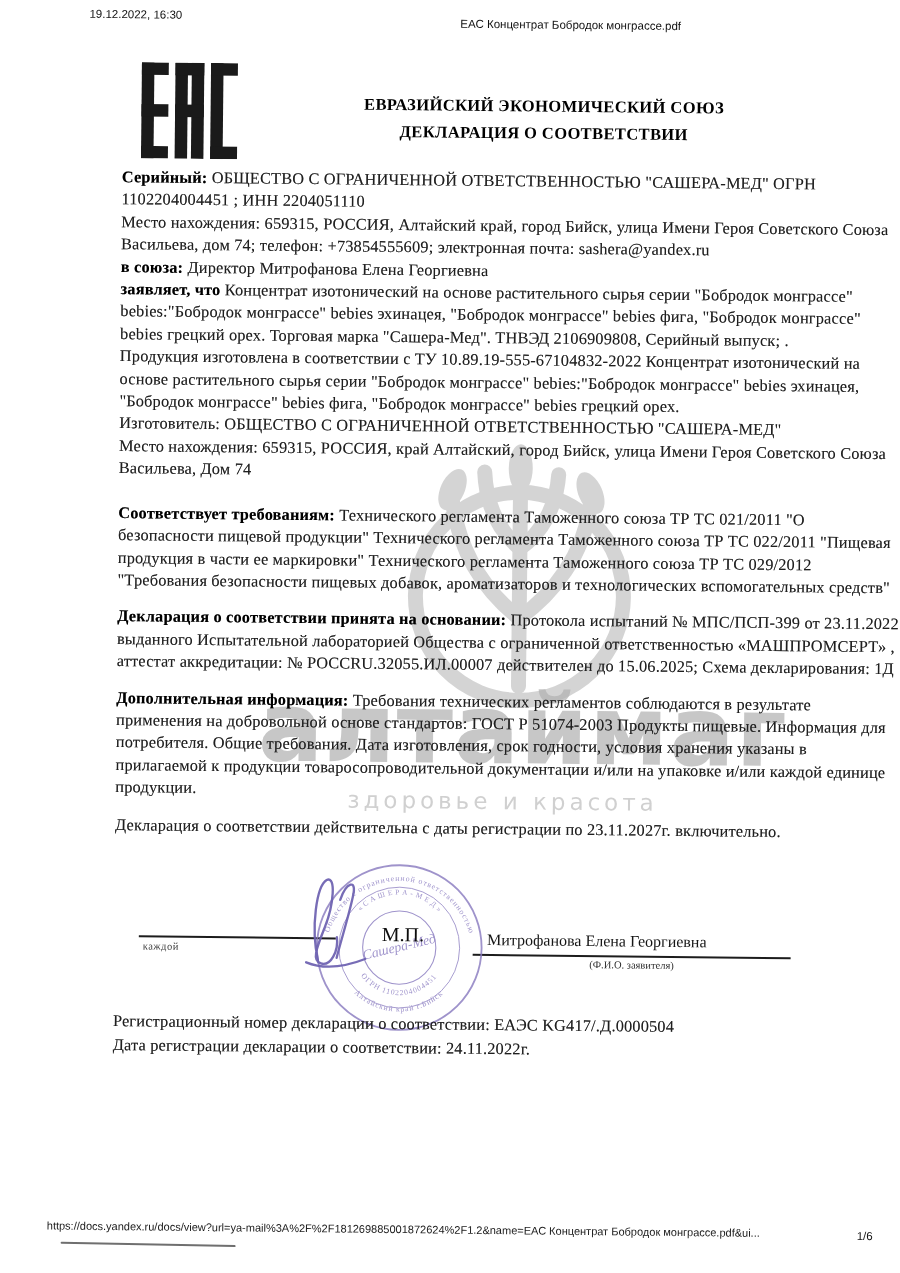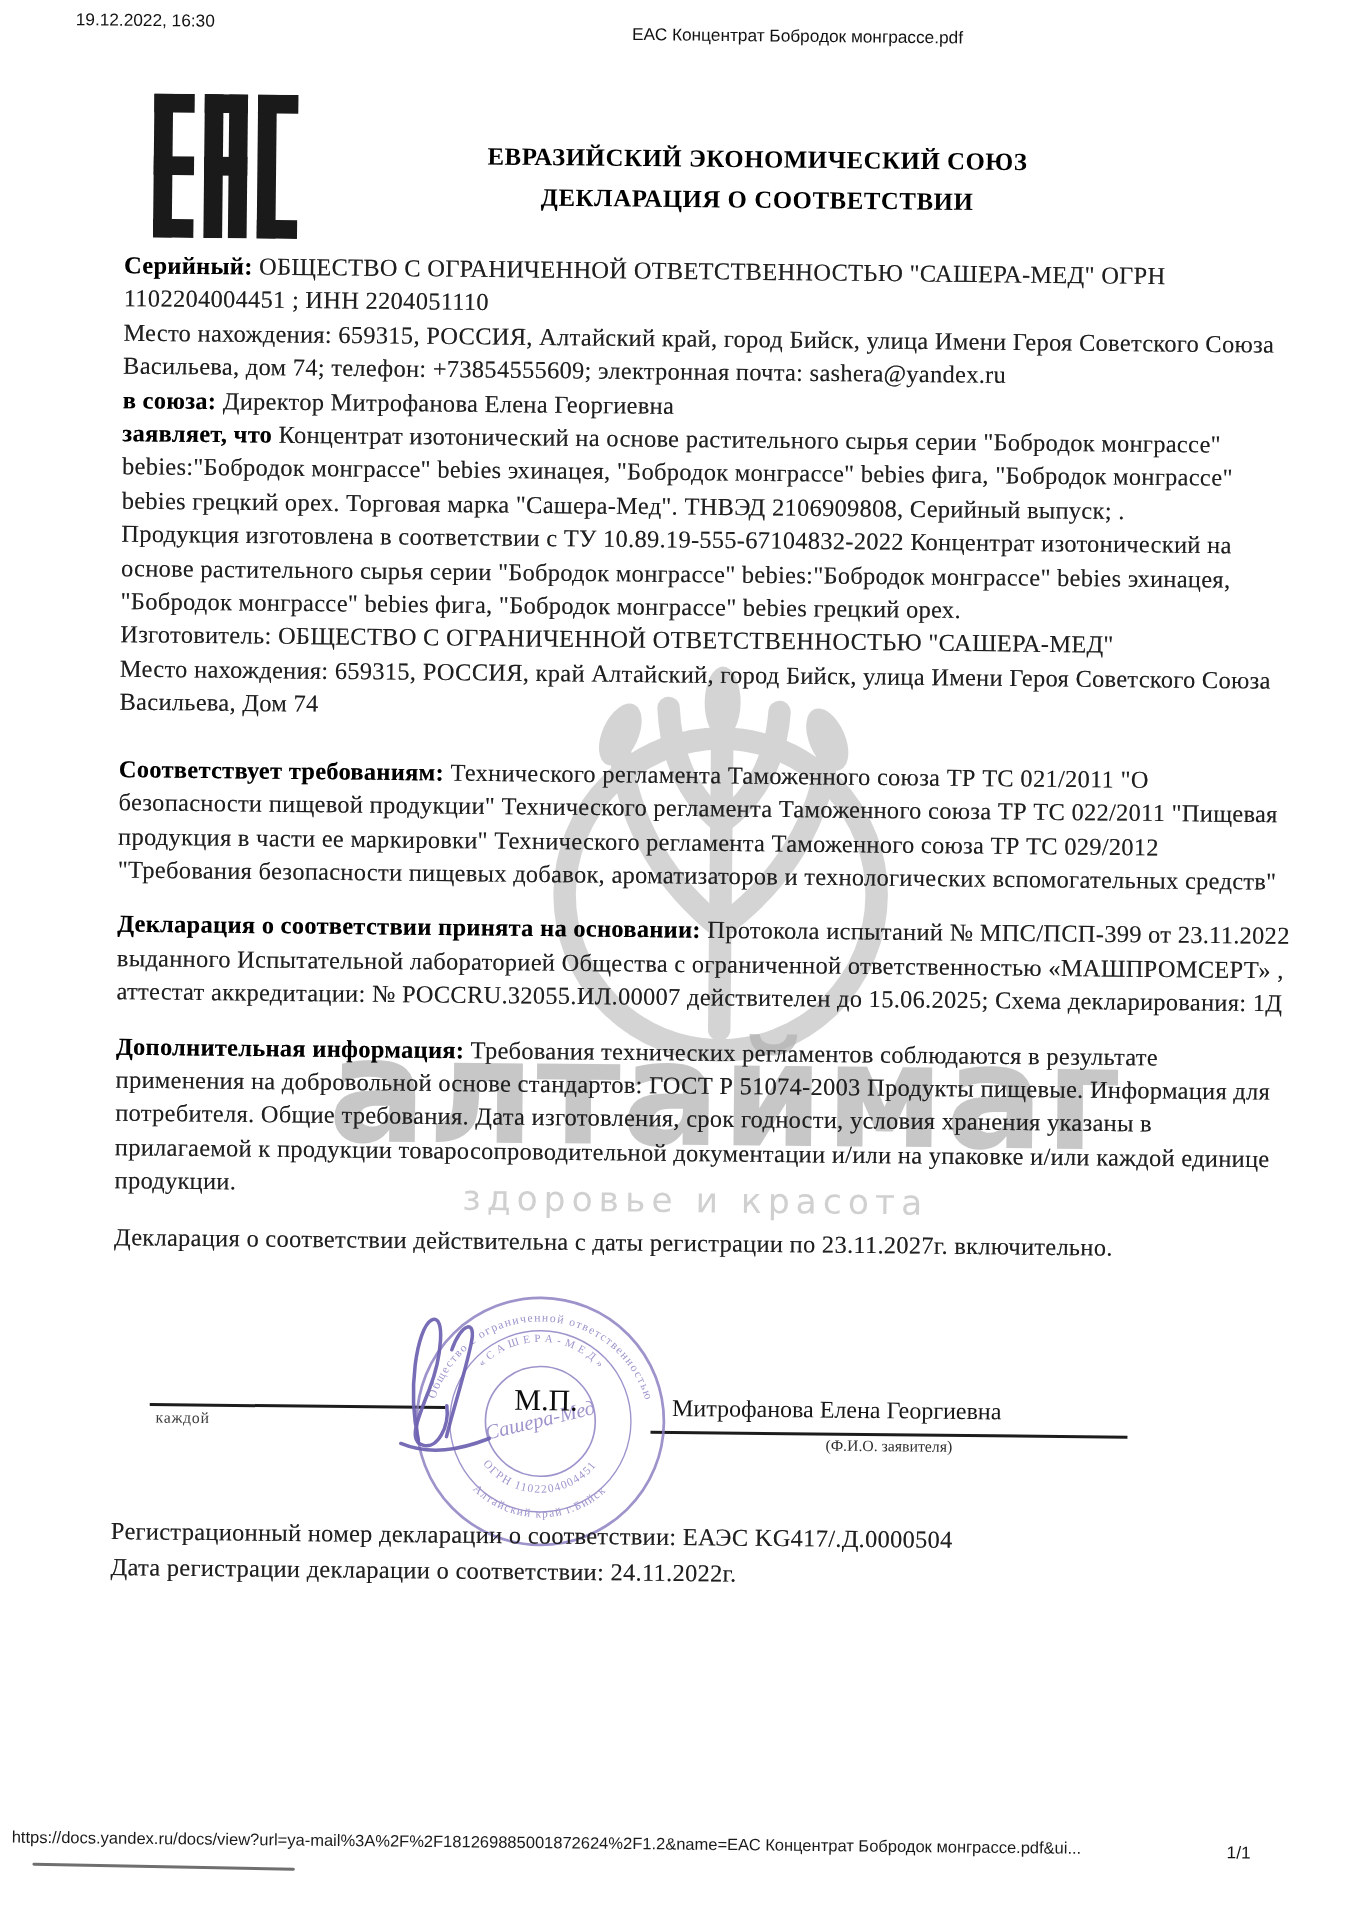--- a/index.html
+++ b/index.html
@@ -4,21 +4,21 @@
 <style>
   html,body{margin:0;padding:0;}
   body{
     width:900px;height:1273px;
     background:#ffffff;
     font-family:"Liberation Serif", serif;
     color:#1f1f1f;
     overflow:hidden;
     position:relative;
   }
-  .sheet{position:absolute;inset:0;overflow:hidden;background:#fff;}
+  .sheet{position:absolute;inset:0;overflow:hidden;background:#fff;margin-left:39px;}
   
   .rotator{position:absolute;inset:0;transform:rotate(0.6deg);transform-origin:450px 636px;}
 
   
   .print-header-datetime{position:absolute;left:44px;top:12px;font-family:"Liberation Sans",sans-serif;font-size:11.5px;color:#111;}
   .print-header-title{position:absolute;left:415px;top:18px;font-family:"Liberation Sans",sans-serif;font-size:11.5px;color:#111;}
   .print-footer-url{position:absolute;left:14px;top:1224px;font-family:"Liberation Sans",sans-serif;font-size:11px;color:#1a1a1a;white-space:nowrap;}
   .print-footer-page{position:absolute;left:824px;top:1226px;font-family:"Liberation Sans",sans-serif;font-size:11.5px;color:#111;}
   .scan-artifact-line{position:absolute;left:28px;top:1247px;width:175px;height:2px;background:#6f6f6f;border-radius:2px;transform:rotate(0.5deg);}
 
@@ -155,17 +155,17 @@
     <div class="signer-name">Митрофанова Елена Георгиевна</div>
     <div class="sig-line-2"></div>
     <div class="signer-caption">(Ф.И.О. заявителя)</div>
 
     <div class="registration">
       <p>Регистрационный номер декларации о соответствии: ЕАЭС KG417/.Д.0000504</p>
       <p>Дата регистрации декларации о соответствии: 24.11.2022г.</p>
     </div>
 
     <div class="print-footer-url">https://docs.yandex.ru/docs/view?url=ya-mail%3A%2F%2F181269885001872624%2F1.2&amp;name=ЕАС Концентрат Бобродок монграссе.pdf&amp;ui...</div>
-    <div class="print-footer-page">1/1</div>
+    <div class="print-footer-page">1/6</div>
     <div class="scan-artifact-line"></div>
 
   </div>
 </div>
 
 </body></html>

